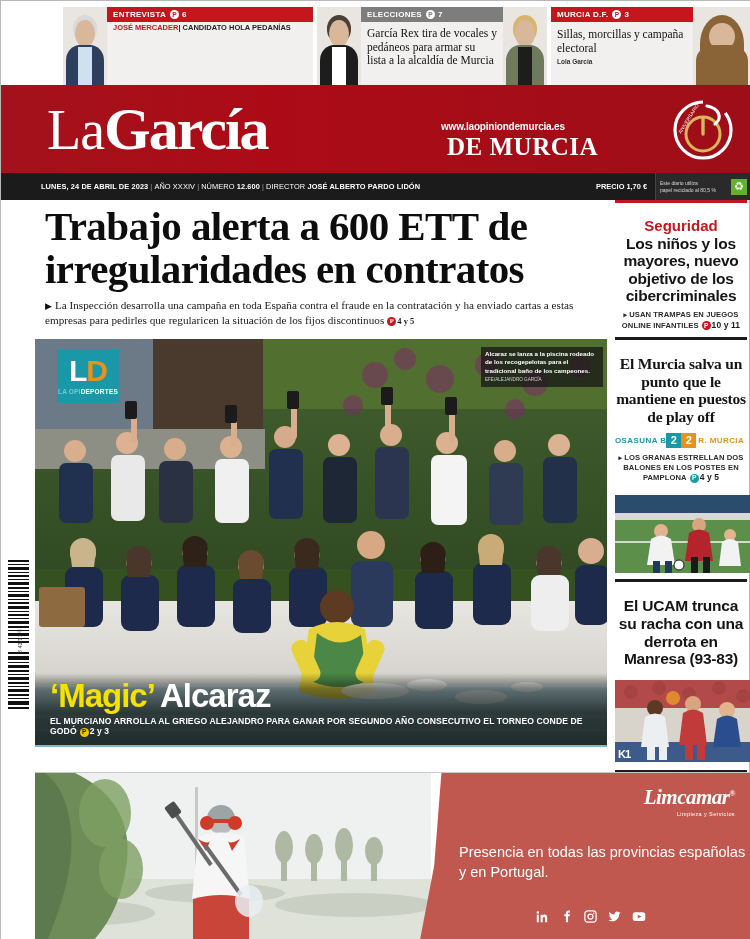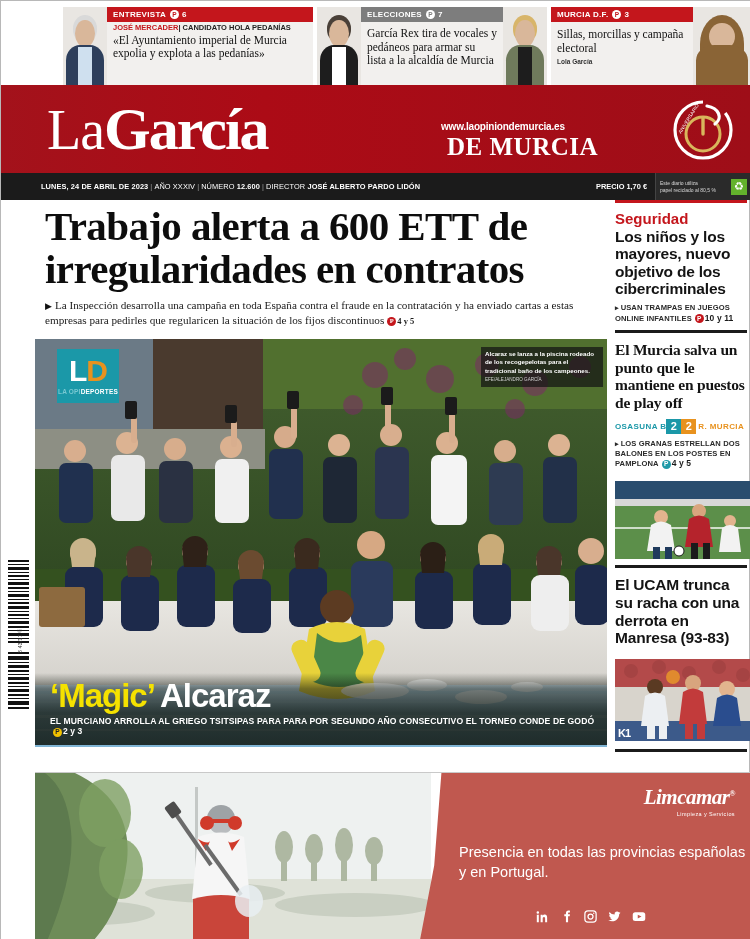--- a/index.html
+++ b/index.html
@@ -202,21 +202,21 @@
   }
   .magic-title { font-size: 33px; font-weight:bold; letter-spacing:-1px; line-height:1; }
   .magic-title .m { color:#f5e200; }
   .magic-title .a { color:#ffffff; }
   .magic-sub {
     color:#fff; font-size: 8.6px; font-weight:bold; line-height:1.25;
     letter-spacing:.1px; margin-top: 4px;
   }
 
   
-  .rc-block { padding: 8px 4px 6px 8px; }
+  .rc-block { padding: 15px 4px 6px 8px; text-align: center; }
   .rc-rule { border-top: 3px solid #1b1b1b; margin: 0 4px 0 8px; }
   .rc-rule-red { border-top: 3px solid #c4161c; margin: 0 4px 0 8px; }
   .rc-kicker { color:#c4161c; font-size: 15px; font-weight:bold; line-height:1.1; }
   .rc-head {
     font-size: 15.5px; font-weight: bold; line-height:1.14;
     color:#141414; letter-spacing:-.2px;
   }
   .rc-head.serif { font-family:"Liberation Serif", serif; font-weight:bold; }
   .rc-sub {
     font-size: 7.6px; font-weight:bold; color:#2a2a2a;
@@ -294,21 +294,20 @@
       </div>
       <div class="promo-body">
         <div class="promo-kicker">
           <span>ENTREVISTA</span>
           <span class="pg">P</span>
           <span>6</span>
         </div>
         <div class="promo-sub">
           <span class="nm">JOSÉ MERCADER</span><span class="rl">| CANDIDATO HOLA PEDANÍAS</span>
         </div>
-        <div class="promo-title">«El Ayuntamiento imperial de Murcia expolia y explota a las pedanías»</div>
       </div>
     </div>
 
     <div class="promo gray p2">
       <div class="promo-photo">
         <div class="face">
           <div class="bg"></div>
           <div class="hair" style="background:#4a4038"></div>
           <div class="head"></div>
           <div class="body" style="background:#1d1d1d"></div>
@@ -594,21 +593,21 @@
           <span>Alcaraz se lanza a la piscina rodeado de los recogepelotas para el tradicional baño de los campeones.</span>
           <span class="credit">EFE/ALEJANDRO GARCÍA</span>
         </div>
 
         <div class="magic-band">
           <div class="magic-title">
             <span class="m">‘Magic’</span>
             <span class="a">Alcaraz</span>
           </div>
           <div class="magic-sub">
-            <span>EL MURCIANO ARROLLA AL GRIEGO TSITSIPAS PARA PARA POR SEGUNDO AÑO CONSECUTIVO EL TORNEO CONDE DE GODÓ</span><span class="pgbadge yellow">P</span><span class="pgnum" style="color:#fff">2 y 3</span>
+            <span>EL MURCIANO ARROLLA AL GRIEGO ALEJANDRO PARA GANAR POR SEGUNDO AÑO CONSECUTIVO EL TORNEO CONDE DE GODÓ</span><span class="pgbadge yellow">P</span><span class="pgnum" style="color:#fff">2 y 3</span>
           </div>
         </div>
       </div>
     </div>
 
     <div class="rightcol">
 
       <div class="rc-rule-red"></div>
       <div class="rc-block">
         <div class="rc-kicker">Seguridad</div>

